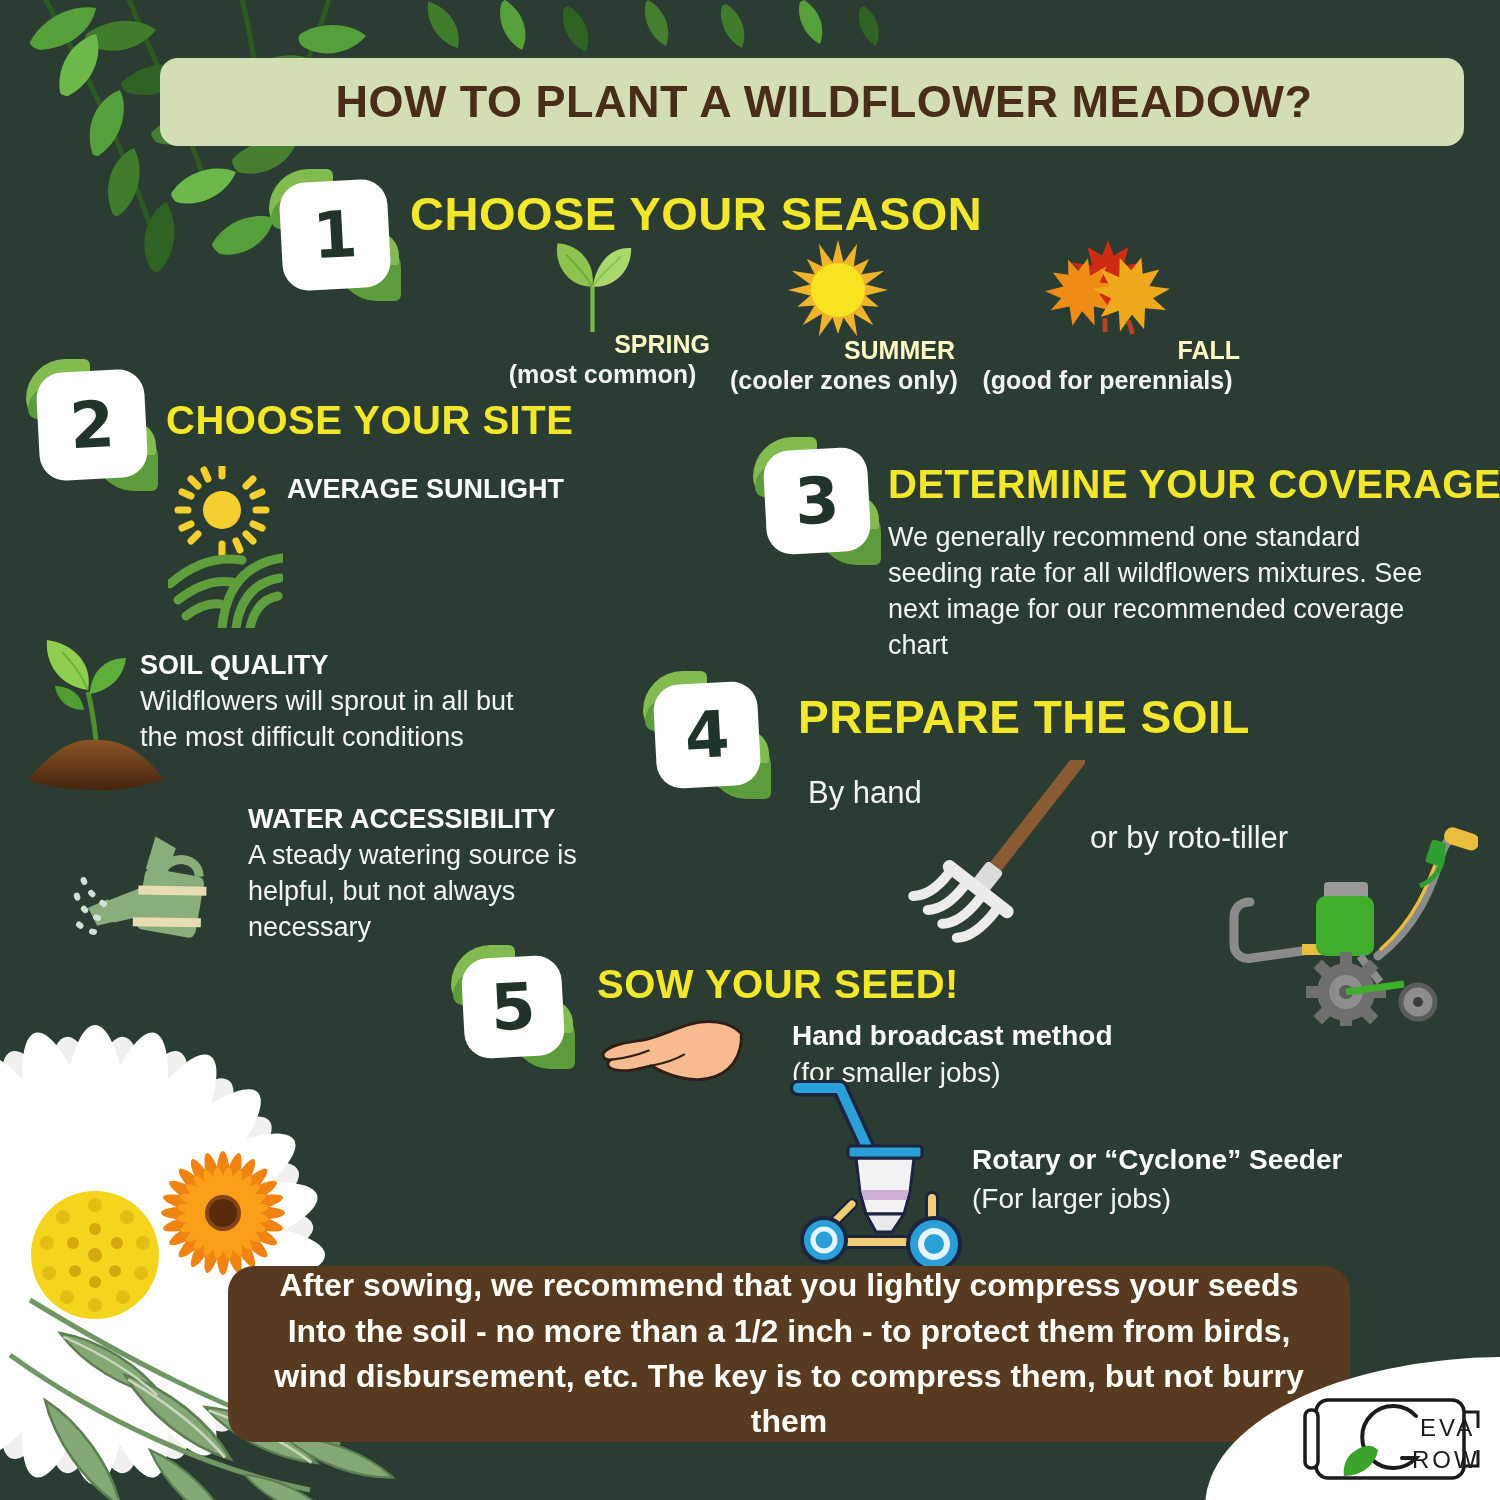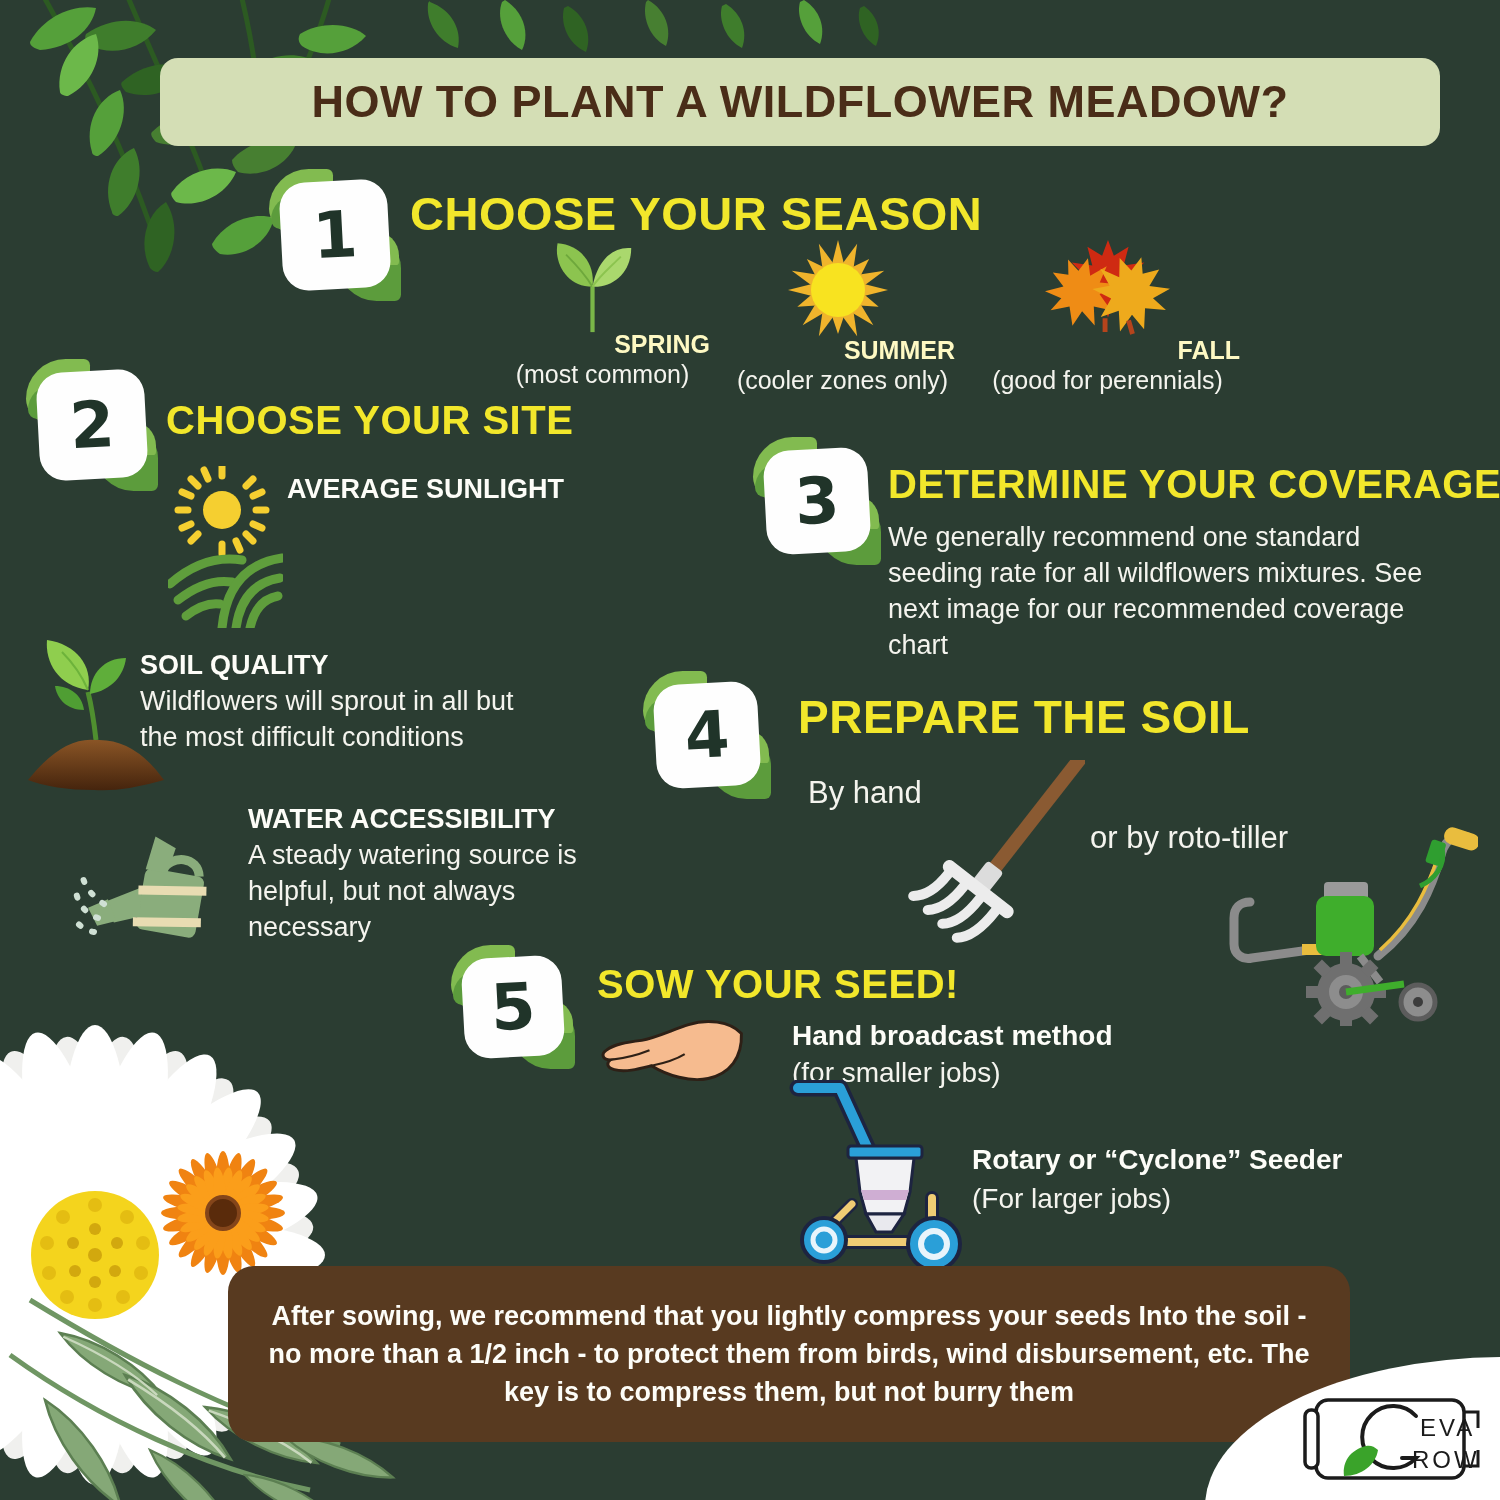--- a/index.html
+++ b/index.html
@@ -1,39 +1,39 @@
 <!DOCTYPE html>
 <html><head>
 <meta charset="utf-8">
 <style>
   html,body{margin:0;padding:0;background:#1f2a23;}
   .stage{position:relative;width:1500px;height:1500px;background:#2b3d32;overflow:hidden;
          font-family:"Liberation Sans",sans-serif;}
   .abs{position:absolute;}
-  .banner{background:#d4deb5;border-radius:18px;display:flex;align-items:center;justify-content:center;}
+  .banner{background:#d4deb5;border-radius:18px;display:flex;align-items:center;justify-content:center;padding-left:24px;}
   .page-title{color:#4a2d18;font-weight:bold;font-size:45px;letter-spacing:.5px;}
   .step-heading{color:#f2e72b;font-weight:bold;letter-spacing:.5px;white-space:nowrap;}
   .h27{color:#fdfdf8;font-weight:bold;font-size:27px;}
   .p27{color:#f4f4ee;font-size:27px;line-height:1.33;}
   .p31{color:#f4f4ee;font-size:31px;}
   .season-name{color:#fef9c3;font-weight:bold;font-size:25px;text-align:right;}
-  .season-note{color:#f4f4ee;font-size:25px;text-align:center;white-space:nowrap;}
+  .season-note{color:#f4f4ee;font-size:25px;text-align:center;white-space:nowrap;font-weight:bold;}
   .badge{position:absolute;}
   .bleaf{position:absolute;width:64px;height:64px;}
   .bleaf.tl{left:-9px;top:-9px;border-radius:90% 14% 70% 55%;background:#82bb50;}
   .bleaf.tl:after{content:"";position:absolute;left:2px;top:26px;width:34px;height:34px;
       border-radius:80% 10% 80% 30%;background:#5c9c3c;}
   .bleaf.br{right:-9px;bottom:-9px;border-radius:55% 70% 14% 90%;background:#5c9c3c;}
   .bleaf.br:after{content:"";position:absolute;right:2px;top:-6px;width:34px;height:34px;
       border-radius:30% 80% 10% 80%;background:#82bb50;}
   .badge-card{position:absolute;inset:3px;background:#fefefe;border-radius:26px;transform:rotate(-3deg);
       display:flex;align-items:center;justify-content:center;}
   .badge-num{font-size:64px;font-weight:bold;color:#203429;font-family:"DejaVu Sans",sans-serif;}
   .footer-box{background:#583a20;border-radius:26px;display:flex;align-items:center;justify-content:center;}
-  .footer-text{color:#fdfdf8;font-weight:bold;font-size:27px;line-height:1.42;text-align:center;padding:0 37px;}
+  .footer-text{color:#fdfdf8;font-weight:bold;font-size:32px;line-height:1.42;text-align:center;padding:0 37px;}
   .corner-blob{background:#ffffff;border-radius:50%;}
 </style>
 </head>
 <body>
 
 <div class="stage">
 
   <svg class="abs" style="left:0;top:0" width="900" height="340" viewBox="0 0 900 340">
     <g stroke="#2c5a22" stroke-width="5" fill="none">
       <path d="M40,-10 C80,60 120,140 150,225"></path>

